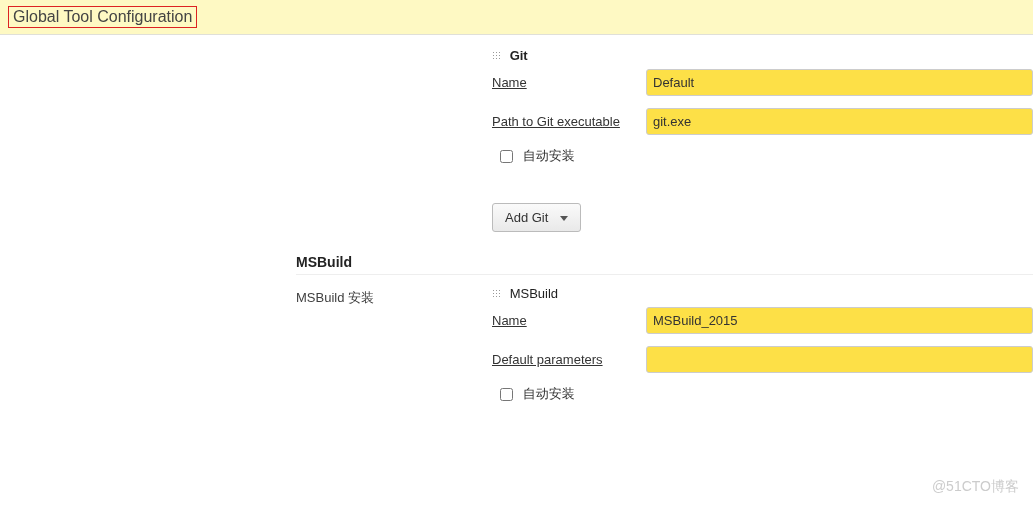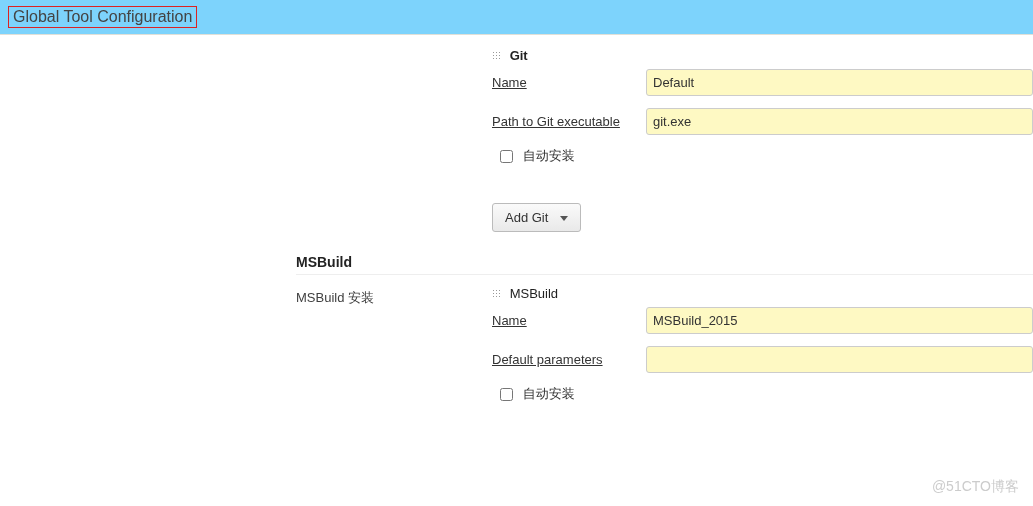--- a/index.html
+++ b/index.html
@@ -7,21 +7,21 @@
       font-family: Helvetica, Arial, sans-serif;
       font-size: 13px;
       color: #333;
       background: #fff;
       width: 1033px;
       height: 506px;
       overflow: hidden;
       position: relative;
     }
     .page-title-bar {
-      background: #7dd3fc;
+      background: #fef9c3;
       border-bottom: 1px solid #e0e0d8;
       padding: 6px 8px;
     }
     .page-title {
       display: inline-block;
       font-size: 16px;
       font-weight: normal;
       color: #444;
       border: 1px solid #d22;
       padding: 1px 4px;
@@ -90,21 +90,21 @@
     .field-input {
       flex: 1;
     }
     input[type="text"] {
       width: 100%;
       font-size: 13px;
       padding: 5px 6px;
       border: 1px solid #ccc;
       border-radius: 3px;
       color: #333;
-      background: #fef9c3;
+      background: #fde047;
     }
     input[type="text"].highlight-red {
       color: #c00;
       border: 1px solid #d22;
     }
     .check-row {
       margin: 6px 0 0 0;
       padding-left: 8px;
     }
     .check-row input[type="checkbox"] {

